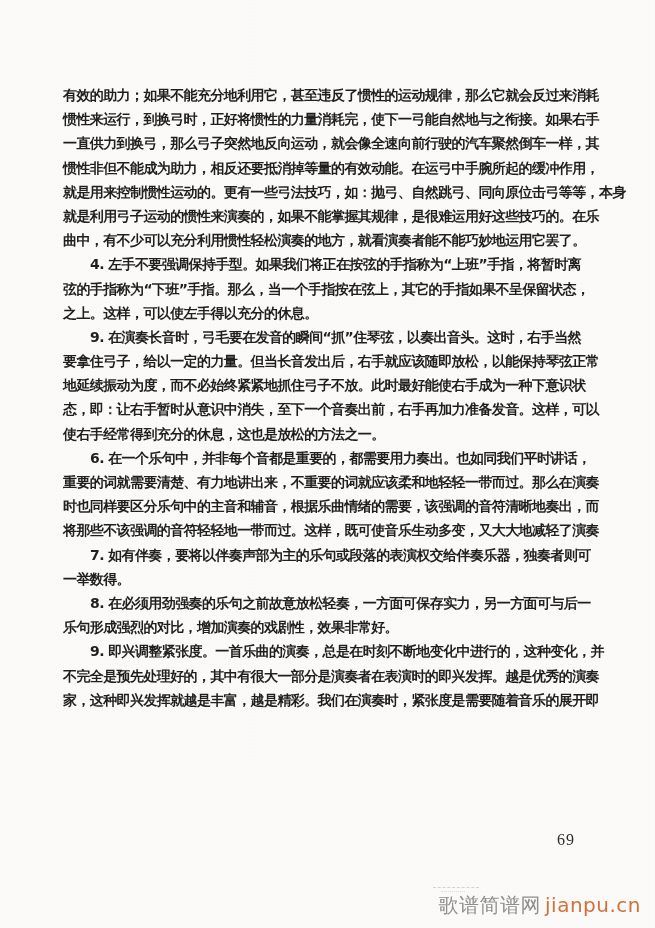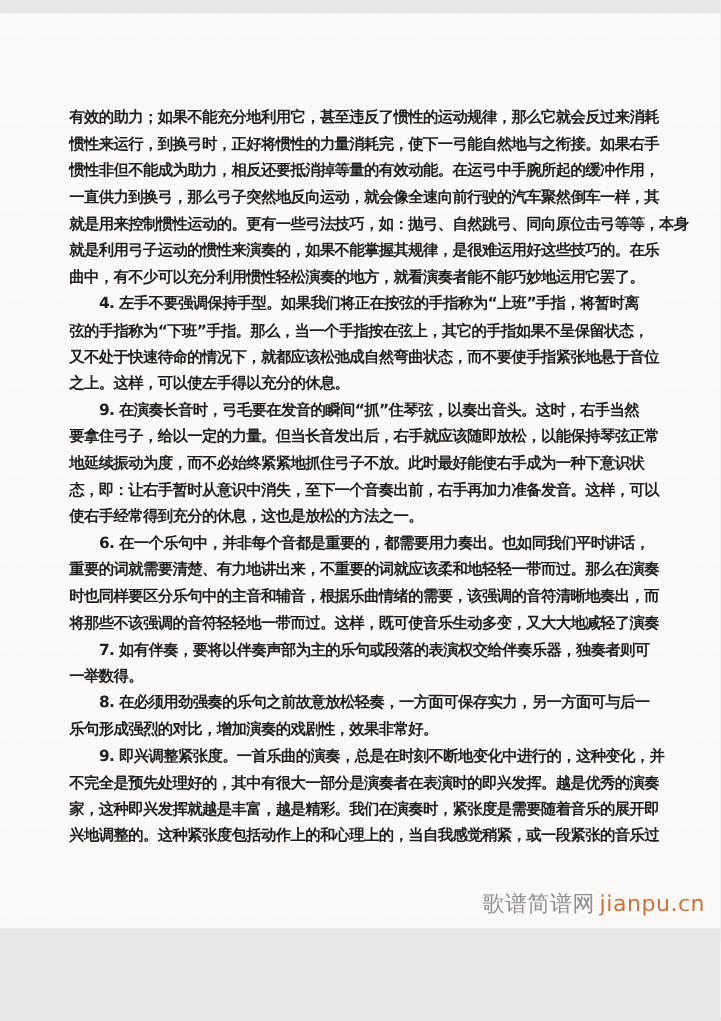--- a/index.html
+++ b/index.html
@@ -4,22 +4,22 @@
 <style>
   html, body {
     margin: 0;
     padding: 0;
     background: #e8e8e8;
     font-family: "DejaVu Sans", "Liberation Sans", sans-serif;
   }
   .page {
     position: relative;
     width: 655px;
-    height: 832px;
-    margin: 12px auto;
+    height: 928px;
+    margin: 0 auto;
     background: #fbfaf8;
     overflow: hidden;
     
     background-image:
       repeating-linear-gradient(0deg, rgba(0,0,0,0.006) 0px, rgba(255,255,255,0) 2px, rgba(0,0,0,0.004) 4px),
       repeating-linear-gradient(90deg, rgba(0,0,0,0.005) 0px, rgba(255,255,255,0) 3px);
   }
   .text-block {
     position: absolute;
     left: 63px;
@@ -83,46 +83,44 @@
   }
 </style>
 </head>
 <body>
 
 <div class="page">
 
   <div class="text-block">
       <div class="text-line">有效的助力；如果不能充分地利用它，甚至违反了惯性的运动规律，那么它就会反过来消耗</div>
       <div class="text-line">惯性来运行，到换弓时，正好将惯性的力量消耗完，使下一弓能自然地与之衔接。如果右手</div>
+      <div class="text-line">一直供力到换弓，那么弓子突然地反向运动，就会像全速向前行驶的汽车聚然倒车一样，其</div>
       <div class="text-line">惯性非但不能成为助力，相反还要抵消掉等量的有效动能。在运弓中手腕所起的缓冲作用，</div>
-      <div class="text-line">一直供力到换弓，那么弓子突然地反向运动，就会像全速向前行驶的汽车聚然倒车一样，其</div>
       <div class="text-line">就是用来控制惯性运动的。更有一些弓法技巧，如：抛弓、自然跳弓、同向原位击弓等等，本身</div>
       <div class="text-line">就是利用弓子运动的惯性来演奏的，如果不能掌握其规律，是很难运用好这些技巧的。在乐</div>
       <div class="text-line">曲中，有不少可以充分利用惯性轻松演奏的地方，就看演奏者能不能巧妙地运用它罢了。</div>
       <div class="text-line indent">4. 左手不要强调保持手型。如果我们将正在按弦的手指称为“上班”手指，将暂时离</div>
       <div class="text-line">弦的手指称为“下班”手指。那么，当一个手指按在弦上，其它的手指如果不呈保留状态，</div>
-      <div class="text-line">又不处于快速待命的情况下，就都应该松弛成自然弯曲状态，而不要使手指紧张地悬于音位</div>
       <div class="text-line">之上。这样，可以使左手得以充分的休息。</div>
       <div class="text-line indent">9. 在演奏长音时，弓毛要在发音的瞬间“抓”住琴弦，以奏出音头。这时，右手当然</div>
       <div class="text-line">要拿住弓子，给以一定的力量。但当长音发出后，右手就应该随即放松，以能保持琴弦正常</div>
       <div class="text-line">地延续振动为度，而不必始终紧紧地抓住弓子不放。此时最好能使右手成为一种下意识状</div>
       <div class="text-line">态，即：让右手暂时从意识中消失，至下一个音奏出前，右手再加力准备发音。这样，可以</div>
       <div class="text-line">使右手经常得到充分的休息，这也是放松的方法之一。</div>
       <div class="text-line indent">6. 在一个乐句中，并非每个音都是重要的，都需要用力奏出。也如同我们平时讲话，</div>
       <div class="text-line">重要的词就需要清楚、有力地讲出来，不重要的词就应该柔和地轻轻一带而过。那么在演奏</div>
       <div class="text-line">时也同样要区分乐句中的主音和辅音，根据乐曲情绪的需要，该强调的音符清晰地奏出，而</div>
       <div class="text-line">将那些不该强调的音符轻轻地一带而过。这样，既可使音乐生动多变，又大大地减轻了演奏</div>
       <div class="text-line indent">7. 如有伴奏，要将以伴奏声部为主的乐句或段落的表演权交给伴奏乐器，独奏者则可</div>
       <div class="text-line">一举数得。</div>
       <div class="text-line indent">8. 在必须用劲强奏的乐句之前故意放松轻奏，一方面可保存实力，另一方面可与后一</div>
       <div class="text-line">乐句形成强烈的对比，增加演奏的戏剧性，效果非常好。</div>
       <div class="text-line indent">9. 即兴调整紧张度。一首乐曲的演奏，总是在时刻不断地变化中进行的，这种变化，并</div>
       <div class="text-line">不完全是预先处理好的，其中有很大一部分是演奏者在表演时的即兴发挥。越是优秀的演奏</div>
       <div class="text-line">家，这种即兴发挥就越是丰富，越是精彩。我们在演奏时，紧张度是需要随着音乐的展开即</div>
-      <div class="text-line">兴地调整的。这种紧张度包括动作上的和心理上的，当自我感觉稍紧，或一段紧张的音乐过</div>
     </div>
 
   <div class="page-number">69</div>
 
   <div class="scan-artifact"></div>
 
   <div class="watermark">
     <span class="site-name">歌谱简谱网</span><span class="site-url">jianpu.cn</span>
   </div>
 

